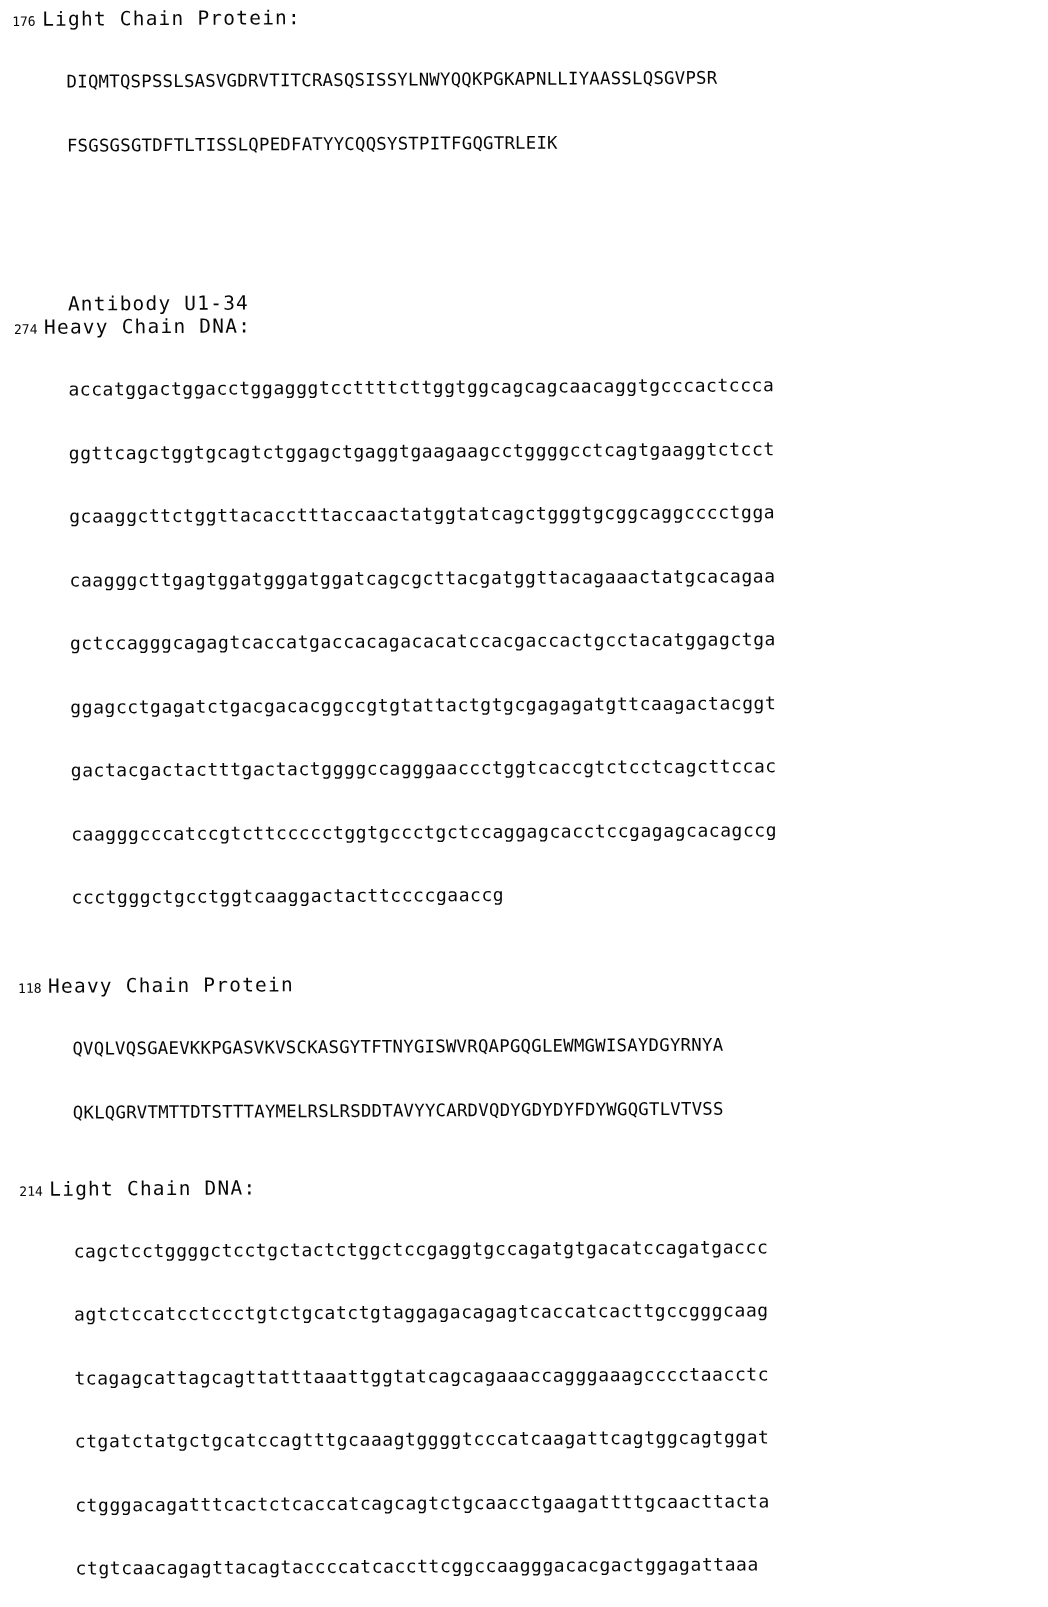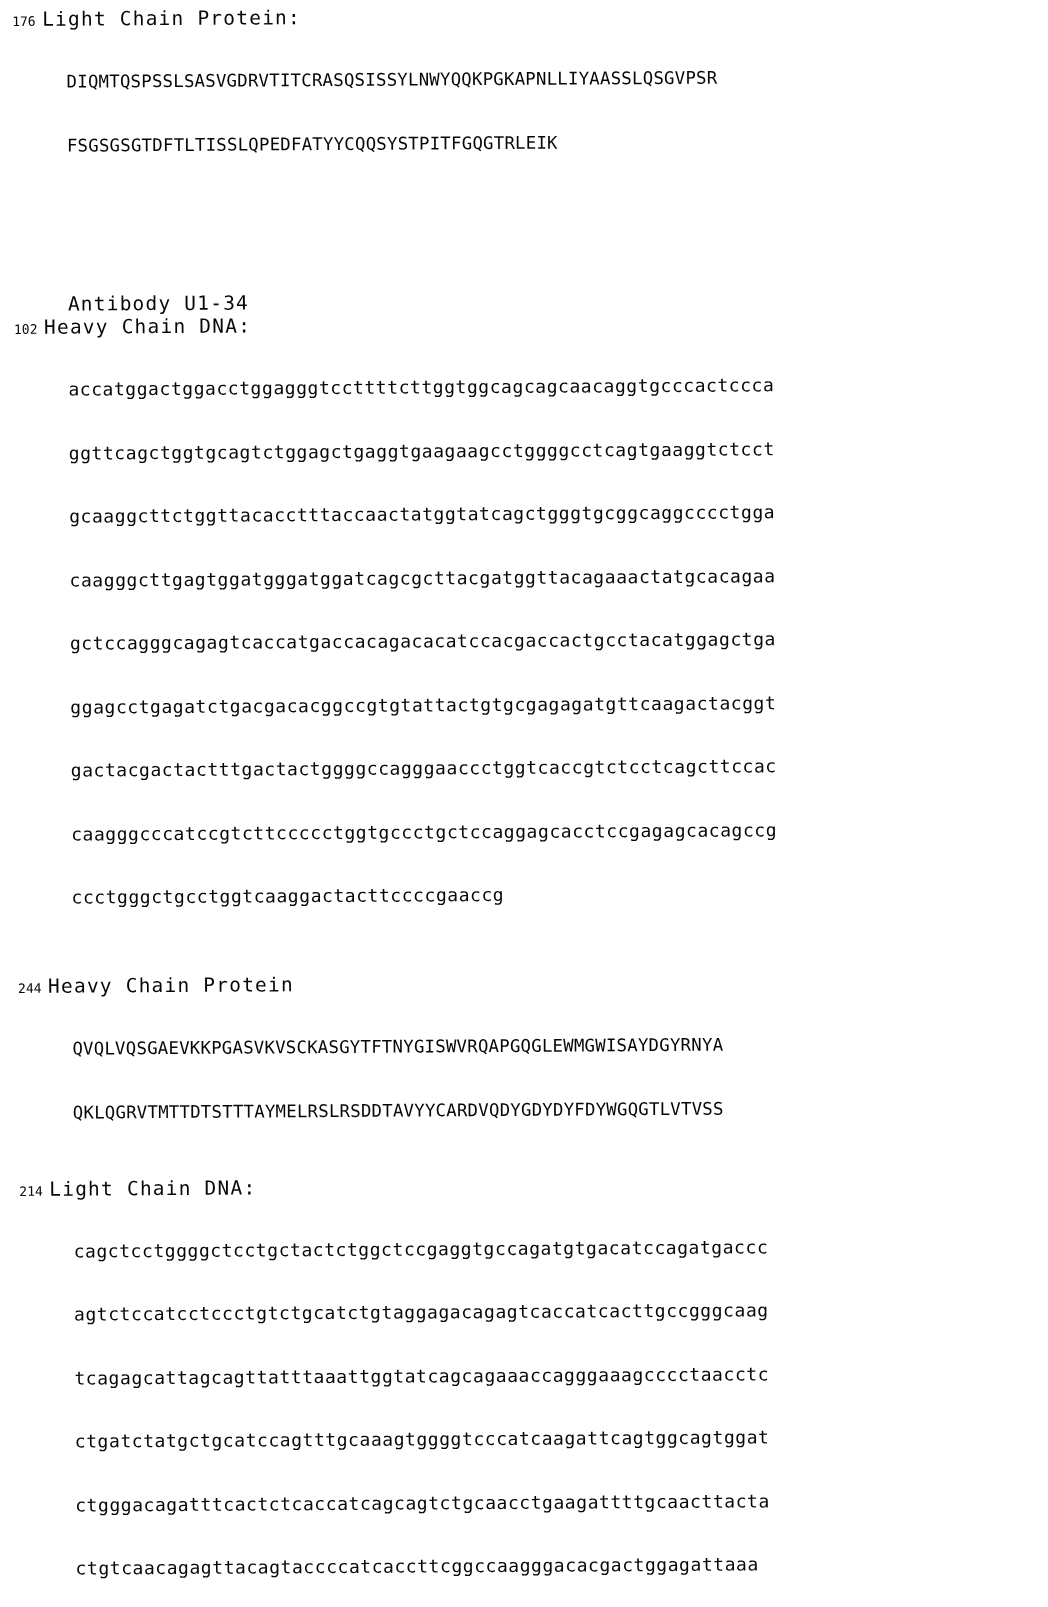--- a/index.html
+++ b/index.html
@@ -102,41 +102,41 @@
       <span class="seq-line">DIQMTQSPSSLSASVGDRVTITCRASQSISSYLNWYQQKPGKAPNLLIYAASSLQSGVPSR</span>
       <span class="seq-line">FSGSGSGTDFTLTISSLQPEDFATYYCQQSYSTPITFGQGTRLEIK</span>
     </div>
   </div>
 
   <div class="gap-xl"></div>
 
   <div class="entry">
     <div class="ab-title">Antibody U1-34</div>
     <div class="entry-head">
-      <span class="seq-num">102</span>
+      <span class="seq-num">274</span>
       <span class="head-label">Heavy Chain DNA:</span>
     </div>
     <div class="seq-block dna">
       <span class="seq-line">accatggactggacctggagggtccttttcttggtggcagcagcaacaggtgcccactccca</span>
       <span class="seq-line">ggttcagctggtgcagtctggagctgaggtgaagaagcctggggcctcagtgaaggtctcct</span>
       <span class="seq-line">gcaaggcttctggttacacctttaccaactatggtatcagctgggtgcggcaggcccctgga</span>
       <span class="seq-line">caagggcttgagtggatgggatggatcagcgcttacgatggttacagaaactatgcacagaa</span>
       <span class="seq-line">gctccagggcagagtcaccatgaccacagacacatccacgaccactgcctacatggagctga</span>
       <span class="seq-line">ggagcctgagatctgacgacacggccgtgtattactgtgcgagagatgttcaagactacggt</span>
       <span class="seq-line">gactacgactactttgactactggggccagggaaccctggtcaccgtctcctcagcttccac</span>
       <span class="seq-line">caagggcccatccgtcttccccctggtgccctgctccaggagcacctccgagagcacagccg</span>
       <span class="seq-line">ccctgggctgcctggtcaaggactacttccccgaaccg</span>
     </div>
   </div>
 
   <div class="gap-md"></div>
 
   <div class="entry">
     <div class="entry-head">
-      <span class="seq-num">244</span>
+      <span class="seq-num">118</span>
       <span class="head-label">Heavy Chain Protein</span>
     </div>
     <div class="seq-block prot">
       <span class="seq-line">QVQLVQSGAEVKKPGASVKVSCKASGYTFTNYGISWVRQAPGQGLEWMGWISAYDGYRNYA</span>
       <span class="seq-line">QKLQGRVTMTTDTSTTTAYMELRSLRSDDTAVYYCARDVQDYGDYDYFDYWGQGTLVTVSS</span>
     </div>
   </div>
 
   <div class="gap-sm"></div>
 

